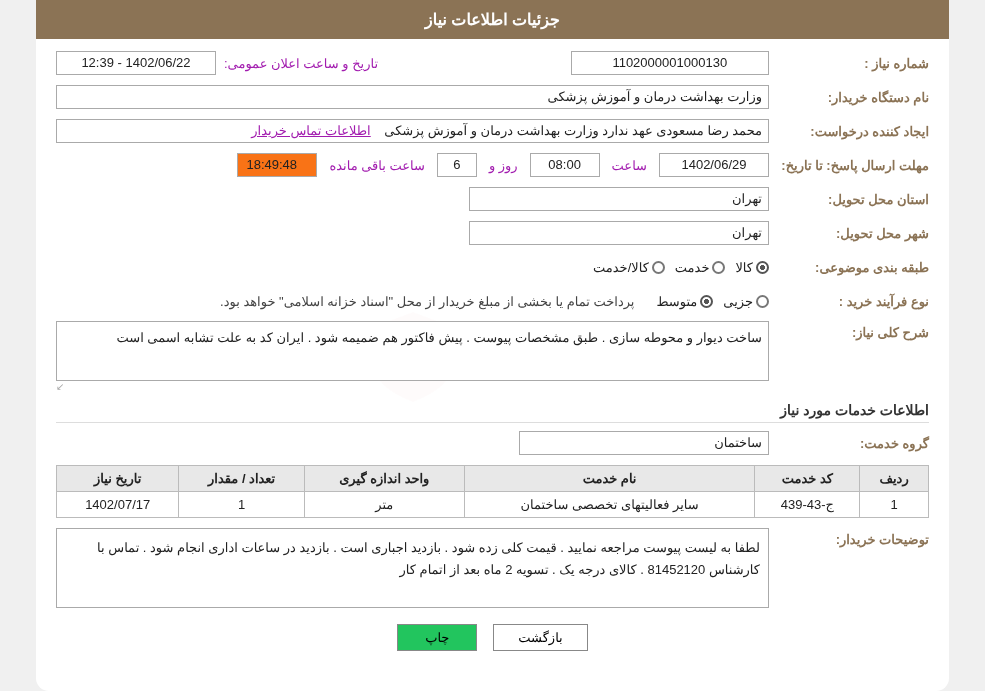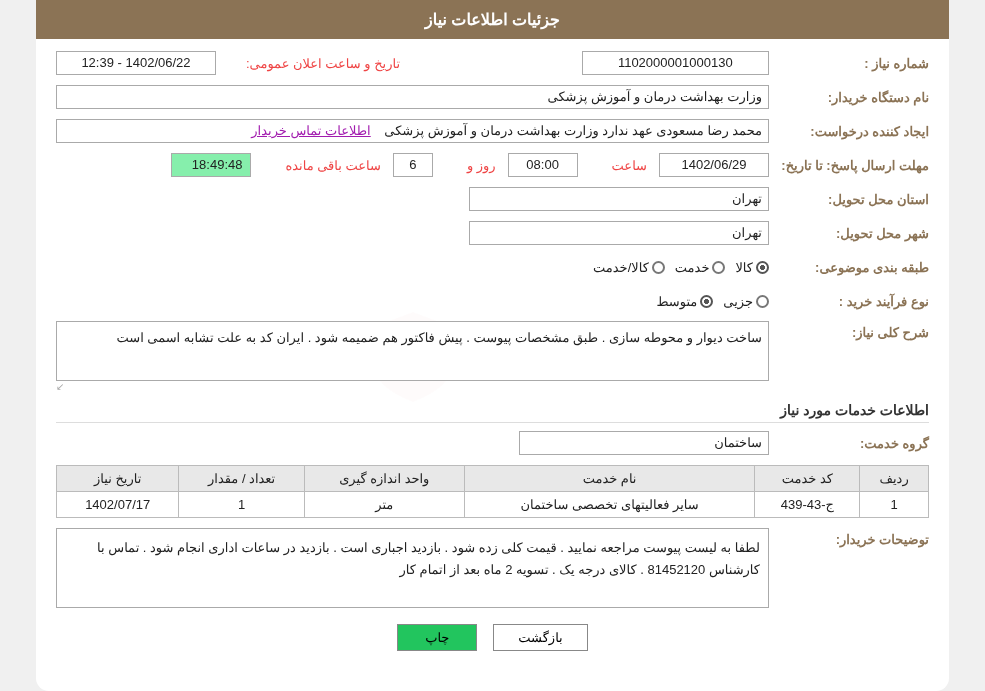--- a/index.html
+++ b/index.html
@@ -53,22 +53,21 @@
     .narrow-box {
       border: 1px solid #aaa;
       background: #fff;
       padding: 3px 6px;
       min-height: 24px;
       min-width: 80px;
       text-align: center;
     }
     .inline-label {
       padding: 0 8px;
-      color: #ef4444;
-      margin-left: 22px;
+      color: #a21caf;
     }
     .date-row {
       display: flex;
       align-items: center;
       gap: 4px;
     }
     .date-box {
       border: 1px solid #aaa;
       background: #fff;
       padding: 3px 8px;
@@ -79,24 +78,24 @@
     .time-box {
       border: 1px solid #aaa;
       background: #fff;
       padding: 3px 8px;
       min-height: 24px;
       text-align: center;
       min-width: 70px;
     }
     .remaining-box {
       border: 1px solid #aaa;
-      background: #86efac;
+      background: #f97316;
       padding: 3px 8px;
       min-height: 24px;
-      text-align: right;
+      text-align: left;
       min-width: 80px;
     }
     .radio-group {
       display: flex;
       align-items: center;
       gap: 10px;
     }
     .radio-item {
       display: flex;
       align-items: center;
@@ -141,21 +140,21 @@
     table.service-table {
       width: 100%;
       border-collapse: collapse;
       margin-top: 8px;
     }
     table.service-table th {
       background: #e8e8e8;
       border: 1px solid #bbb;
       padding: 5px 8px;
       text-align: center;
-      font-weight: normal;
+      font-weight: bold;
     }
     table.service-table td {
       border: 1px solid #bbb;
       padding: 5px 8px;
       text-align: center;
     }
     .buyer-notes {
       border: 1px solid #aaa;
       background: #fff;
       padding: 8px;
@@ -281,20 +280,21 @@
       <span class="label">نوع فرآیند خرید :</span>
       <div class="radio-group">
         <div class="radio-item">
           <span class="radio-circle"></span>
           <span>جزیی</span>
         </div>
         <div class="radio-item">
           <span class="radio-circle selected"></span>
           <span>متوسط</span>
         </div>
+        <span style="margin-right:12px; color:#444;">پرداخت تمام یا بخشی از مبلغ خریدار از محل "اسناد خزانه اسلامی" خواهد بود.</span>
       </div>
     </div>
 
     <div class="form-row" style="align-items:flex-start; margin-top:6px;">
       <span class="label" style="padding-top:4px;">شرح کلی نیاز:</span>
       <div style="flex:1; position:relative;" class="watermark-area">
         <svg class="shield-watermark" width="100" height="100" viewBox="0 0 100 100">
           <path d="M50 5 L90 20 L90 55 Q90 80 50 95 Q10 80 10 55 L10 20 Z" fill="#cc0000" opacity="0.15"></path>
           <text x="50" y="65" text-anchor="middle" font-size="14" fill="#cc0000" opacity="0.5">IETS</text>
         </svg>

